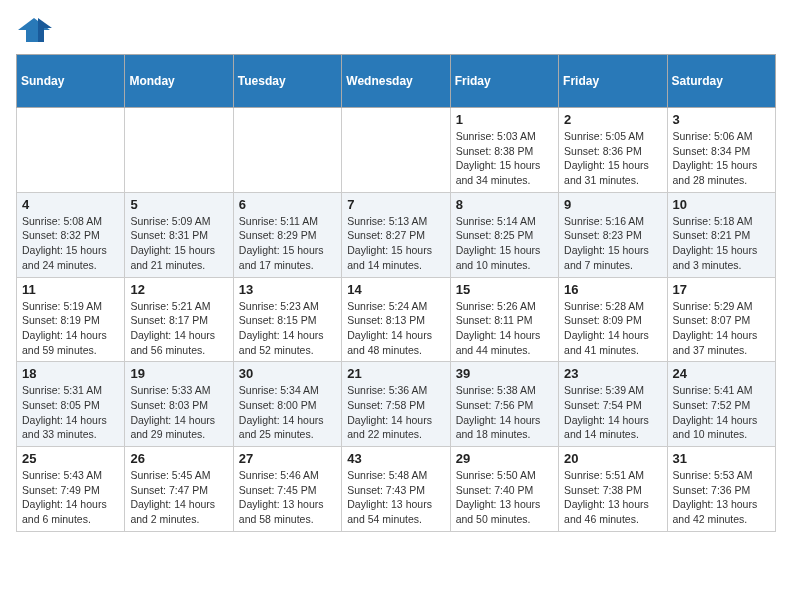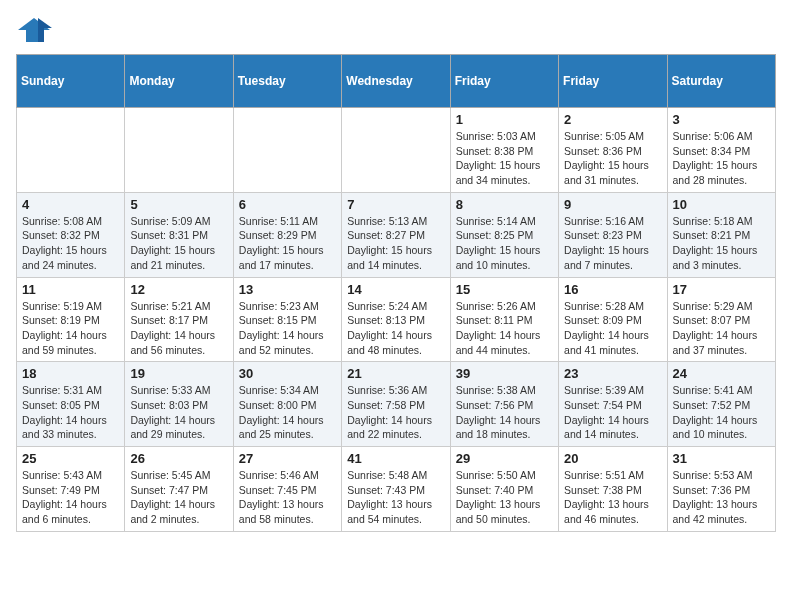--- a/index.html
+++ b/index.html
@@ -237,21 +237,21 @@
         </td>
         <td>
           <span class="day-num">26</span>
           <div class="day-info">Sunrise: 5:45 AM<br>Sunset: 7:47 PM<br>Daylight: 14 hours<br>and 2 minutes.</div>
         </td>
         <td>
           <span class="day-num">27</span>
           <div class="day-info">Sunrise: 5:46 AM<br>Sunset: 7:45 PM<br>Daylight: 13 hours<br>and 58 minutes.</div>
         </td>
         <td>
-          <span class="day-num">41</span>
+          <span class="day-num">43</span>
           <div class="day-info">Sunrise: 5:48 AM<br>Sunset: 7:43 PM<br>Daylight: 13 hours<br>and 54 minutes.</div>
         </td>
         <td>
           <span class="day-num">29</span>
           <div class="day-info">Sunrise: 5:50 AM<br>Sunset: 7:40 PM<br>Daylight: 13 hours<br>and 50 minutes.</div>
         </td>
         <td>
           <span class="day-num">20</span>
           <div class="day-info">Sunrise: 5:51 AM<br>Sunset: 7:38 PM<br>Daylight: 13 hours<br>and 46 minutes.</div>
         </td>

